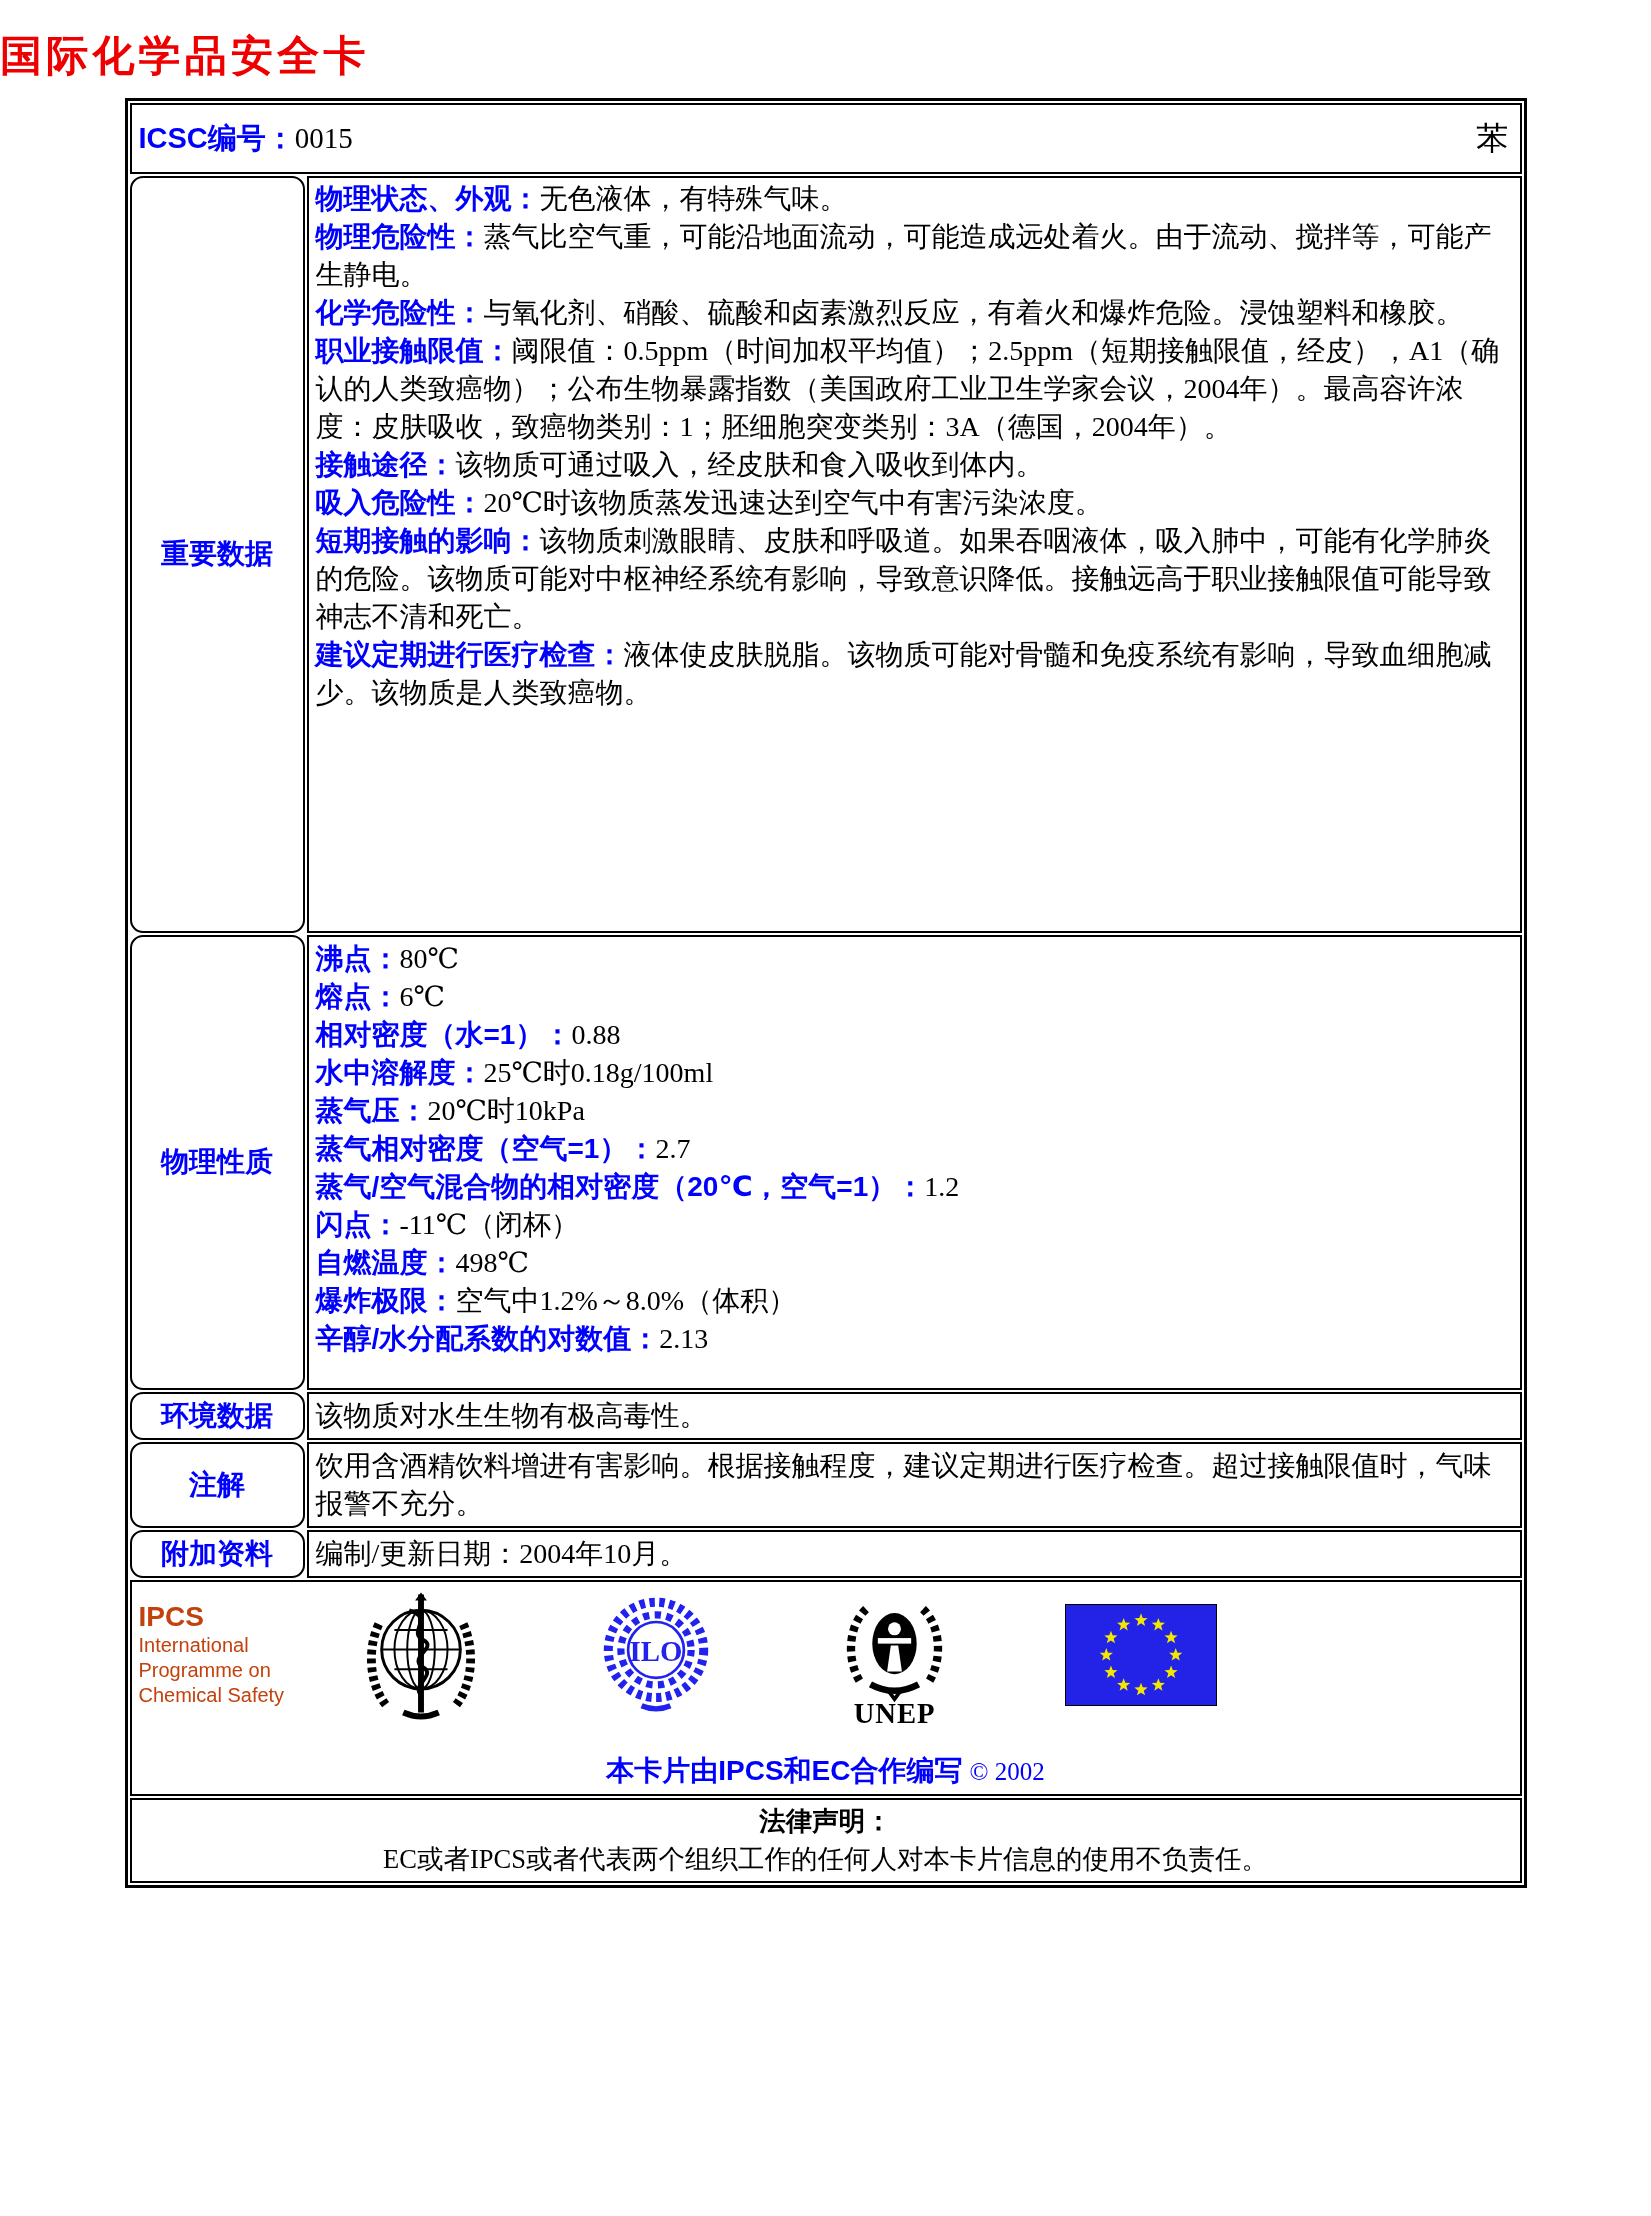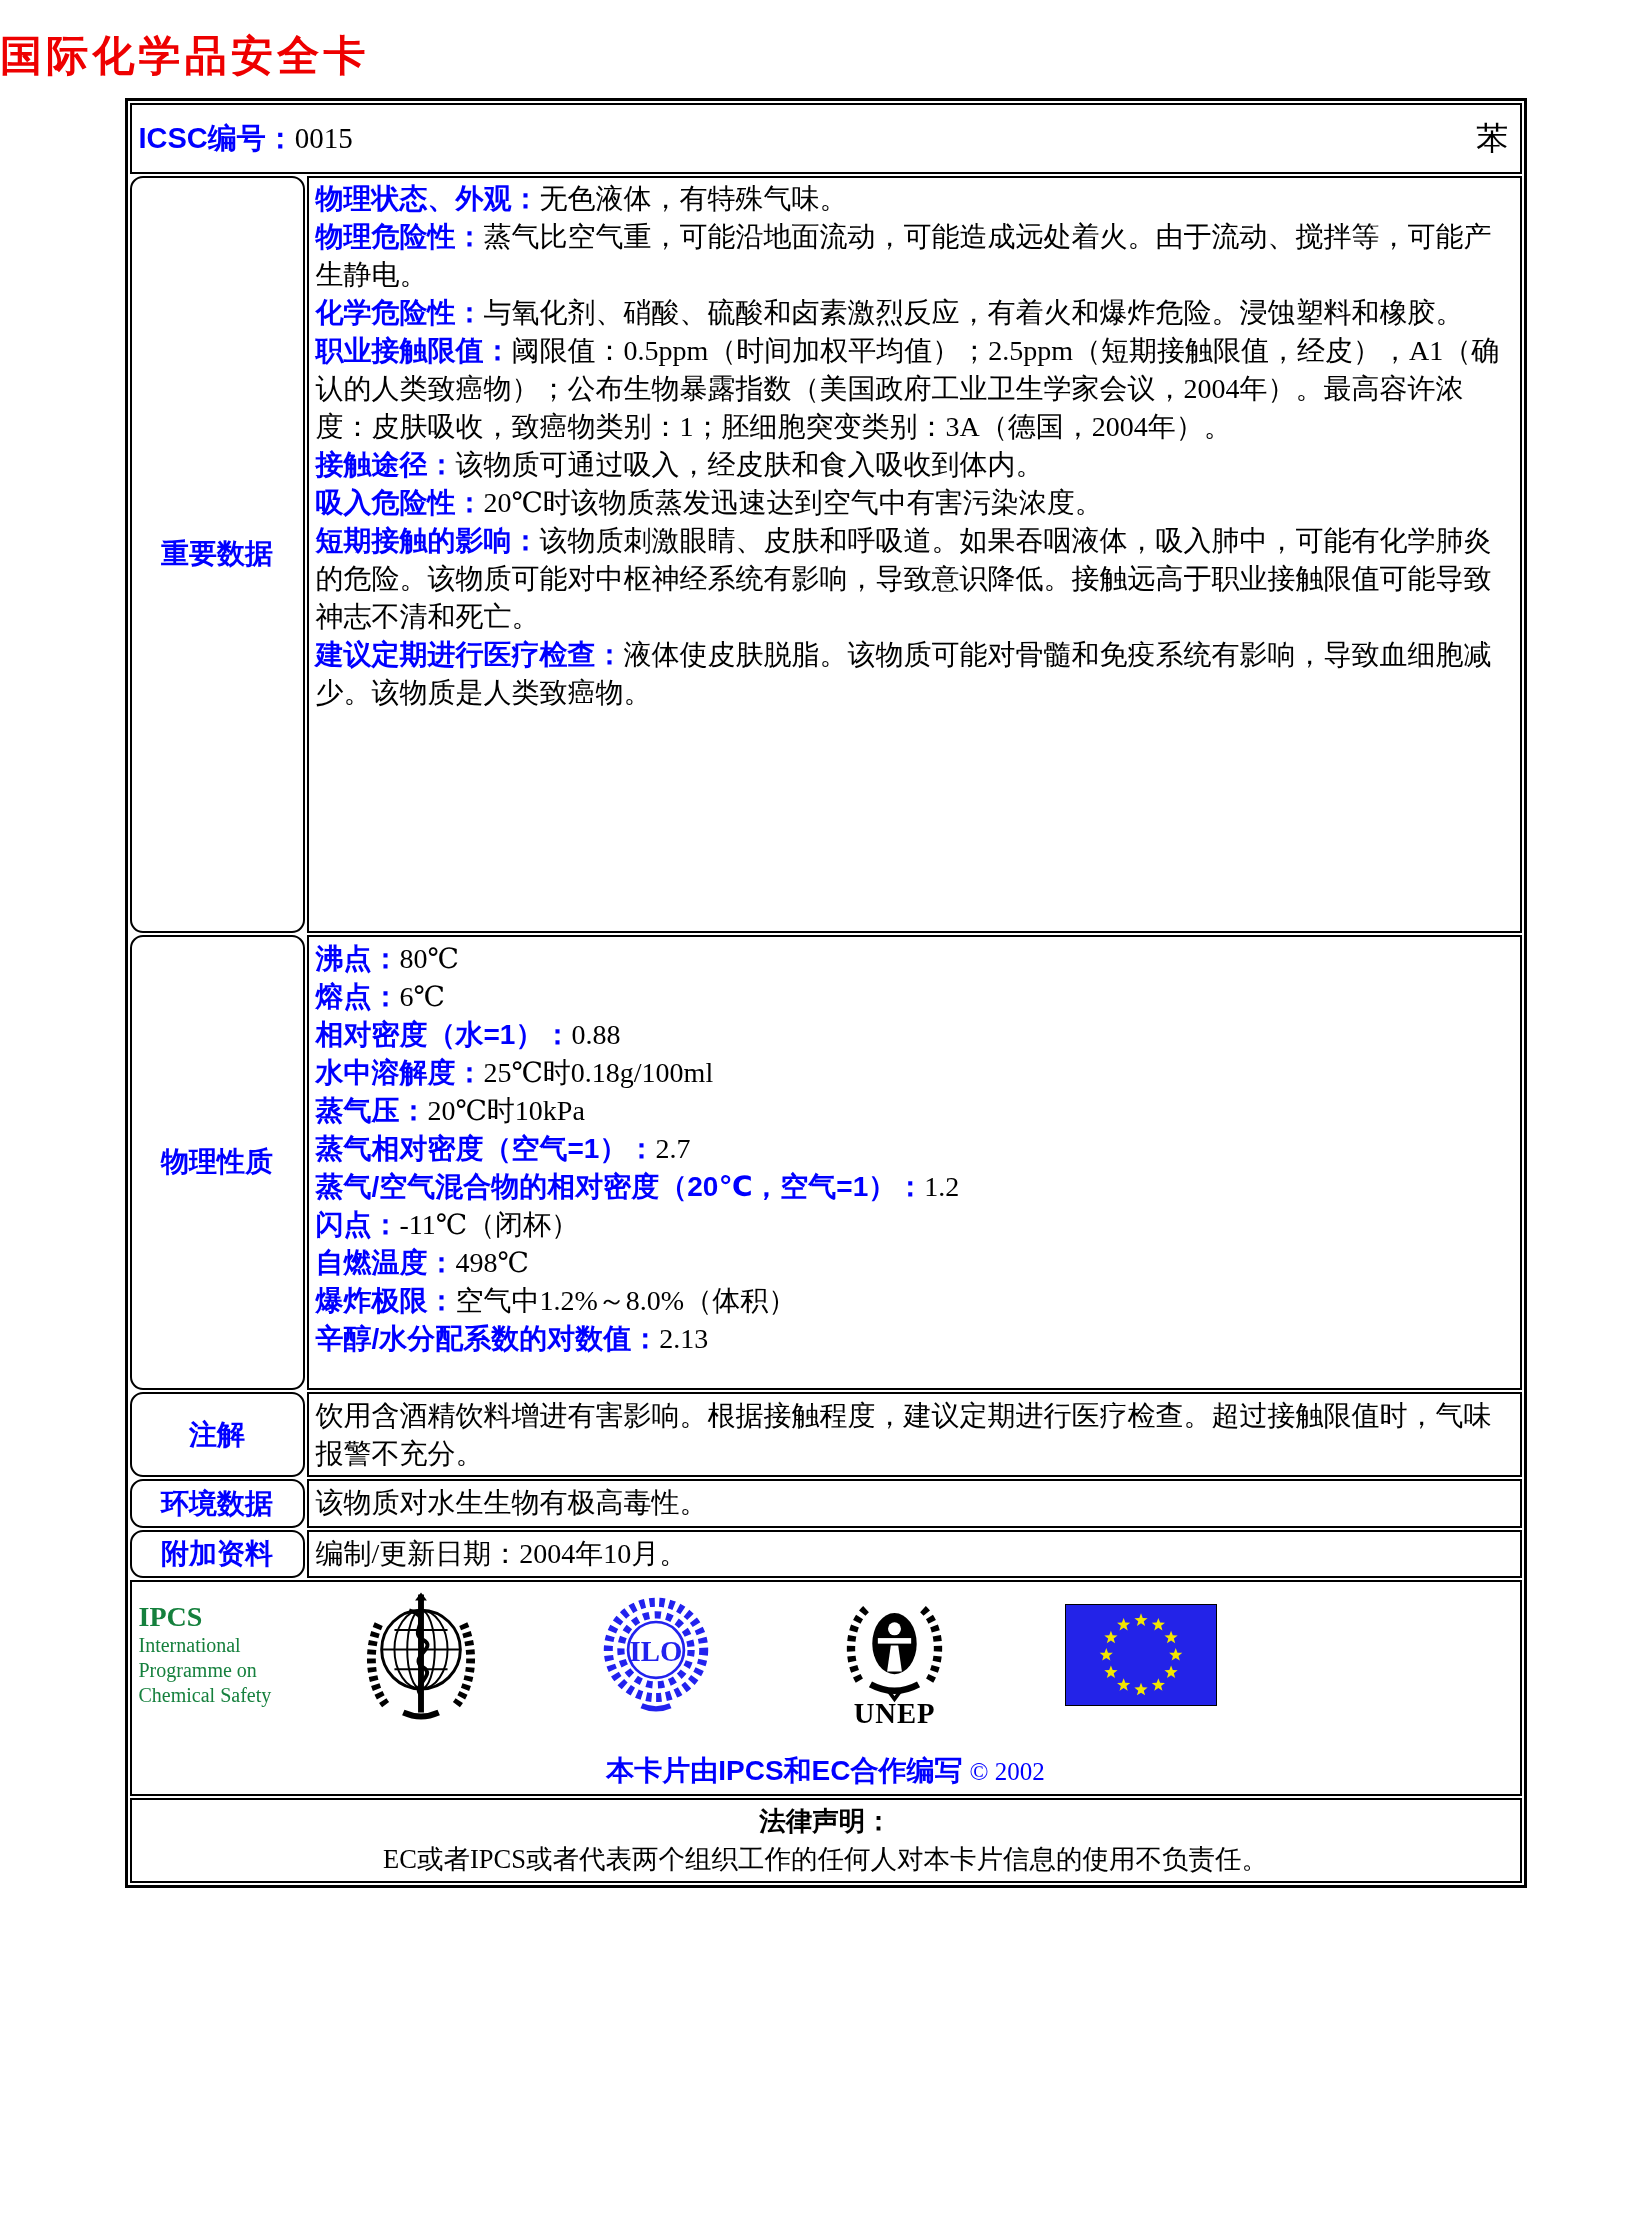--- a/index.html
+++ b/index.html
@@ -63,22 +63,22 @@
   .para{margin:0;}
   .min-important{min-height:748px;}
   .min-physical{min-height:445px;}
   .min-env{min-height:39px;}
   .min-notes{min-height:75px;}
   .min-add{min-height:38px;}
   .logos-cell{height:187px;padding:7px 9.7px;}
   .logos-row{display:flex;align-items:flex-start;}
   .ipcs-block{
     width:174px;
-    font-family:Liberation Serif, serif;
-    color:#15803d;
+    font-family:Liberation Sans, sans-serif;
+    color:#c2410c;
     padding-top:18px;
   }
   .ipcs-acronym{font-size:28px;font-weight:bold;line-height:1.1;}
   .ipcs-line{font-size:20px;line-height:1.25;}
   .logo{flex:none;}
   .who{margin-left:49px;margin-top:1.4px;}
   .ilo{margin-left:122px;margin-top:4.2px;}
   .unep{margin-left:129px;margin-top:1.4px;}
   .euflag{margin-left:115px;margin-top:19.5px;border:1.4px solid #000;line-height:0;}
   .footer-caption{
@@ -154,33 +154,33 @@
           <p class="para"><span class="k">蒸气/空气混合物的相对密度（20℃，空气=1）：</span><span>1.2</span></p>
           <p class="para"><span class="k">闪点：</span><span>-11℃（闭杯）</span></p>
           <p class="para"><span class="k">自燃温度：</span><span>498℃</span></p>
           <p class="para"><span class="k">爆炸极限：</span><span>空气中1.2%～8.0%（体积）</span></p>
           <p class="para"><span class="k">辛醇/水分配系数的对数值：</span><span>2.13</span></p>
         </div>
       </td>
     </tr>
 
     <tr>
+      <td class="lbl">环境数据</td>
+      <td>
+        <div class="min-env">
+              <p class="para">该物质对水生生物有极高毒性。</p>
+            </div>
+      </td>
+    </tr>
+
+    <tr>
       <td class="lbl">注解</td>
       <td>
         <div class="min-notes">
               <p class="para">饮用含酒精饮料增进有害影响。根据接触程度，建议定期进行医疗检查。超过接触限值时，气味报警不充分。</p>
-            </div>
-      </td>
-    </tr>
-
-    <tr>
-      <td class="lbl">环境数据</td>
-      <td>
-        <div class="min-env">
-              <p class="para">该物质对水生生物有极高毒性。</p>
             </div>
       </td>
     </tr>
 
     <tr>
       <td class="lbl">附加资料</td>
       <td>
         <div class="min-add">
               <p class="para">编制/更新日期：2004年10月。</p>
             </div>

